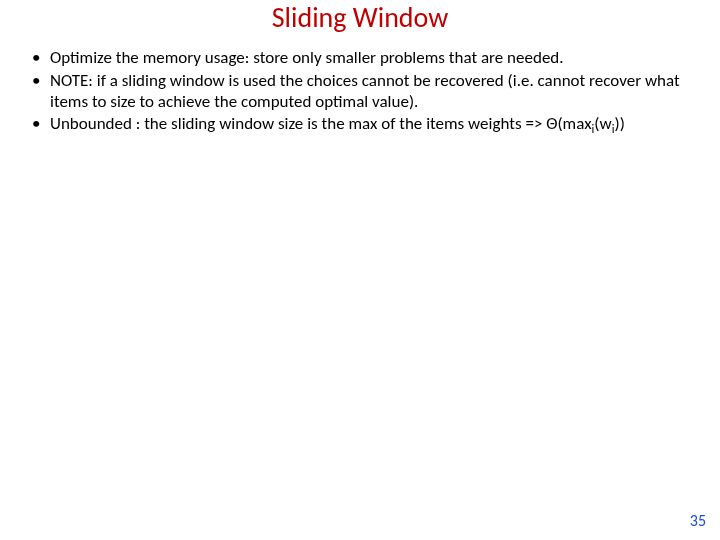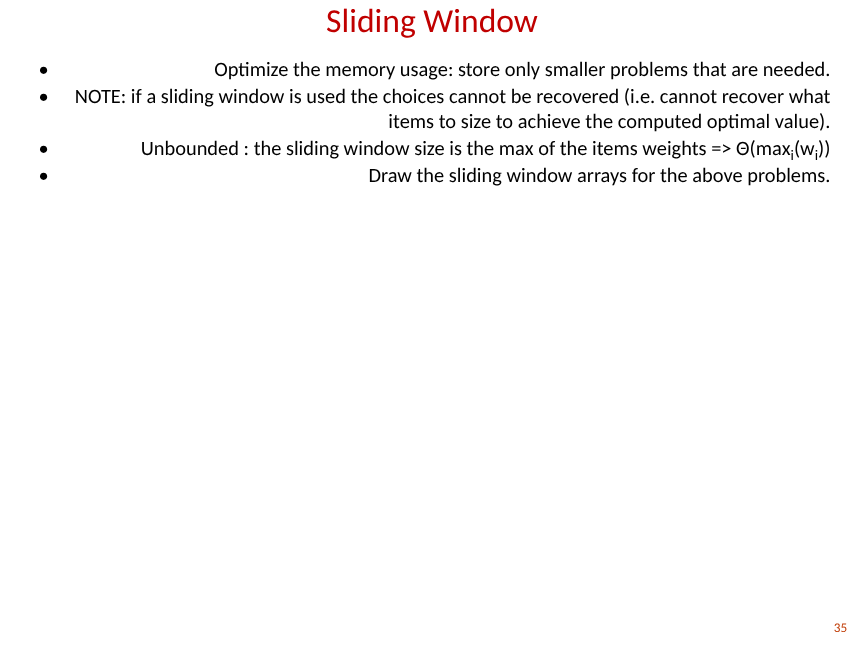--- a/index.html
+++ b/index.html
@@ -36,40 +36,39 @@
     margin: 0;
     padding: 0;
   }
   ul.bullets > li {
     position: relative;
     padding-left: 22px;
     font-size: 17px;
     line-height: 1.22;
     margin-bottom: 2px;
     color: #000;
-    text-align: right;
   }
   ul.bullets > li::before {
     content: "•";
     position: absolute;
     left: 4px;
     top: 0;
     color: #000;
   }
   .sub {
     font-size: 0.72em;
     vertical-align: sub;
     line-height: 0;
   }
   .pagenum {
     position: absolute;
     right: 14px;
     bottom: 10px;
-    font-size: 11px;
-    color: #c2410c;
+    font-size: 16px;
+    color: #1d4ed8;
   }
 </style>
 </head>
 <body>
 
 <div class="slide">
 
   <div class="title">
     <span>Sliding Window</span><br>
   </div>
@@ -78,20 +77,17 @@
     <ul class="bullets">
       <li>
         <span>Optimize the memory usage: store only smaller problems that are needed.</span>
       </li>
       <li>
         <span>NOTE: if a sliding window is used the choices cannot be recovered (i.e. cannot recover what items to size to achieve the computed optimal value).</span>
       </li>
       <li>
         <span>Unbounded : the sliding window size is the max of the items weights =&gt; Θ(max</span><span class="sub">i</span><span>(w</span><span class="sub">i</span><span>))</span>
       </li>
-      <li>
-        <span>Draw the sliding window arrays for the above problems.</span>
-      </li>
     </ul>
   </div>
 
   <div class="pagenum">35</div>
 </div>
 
 </body></html>

